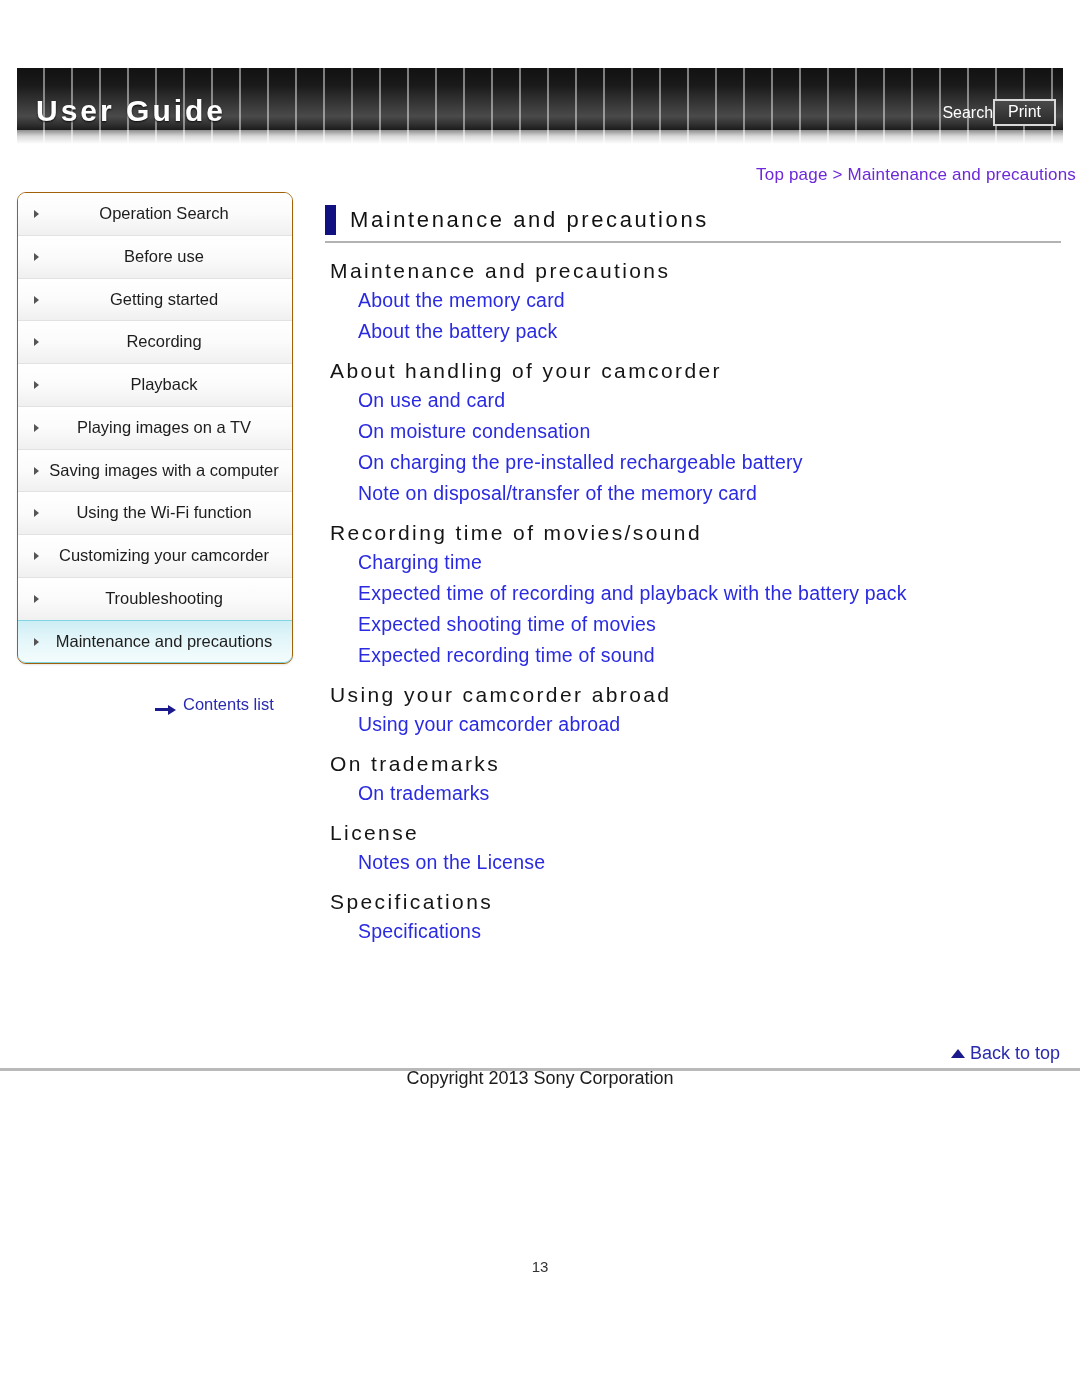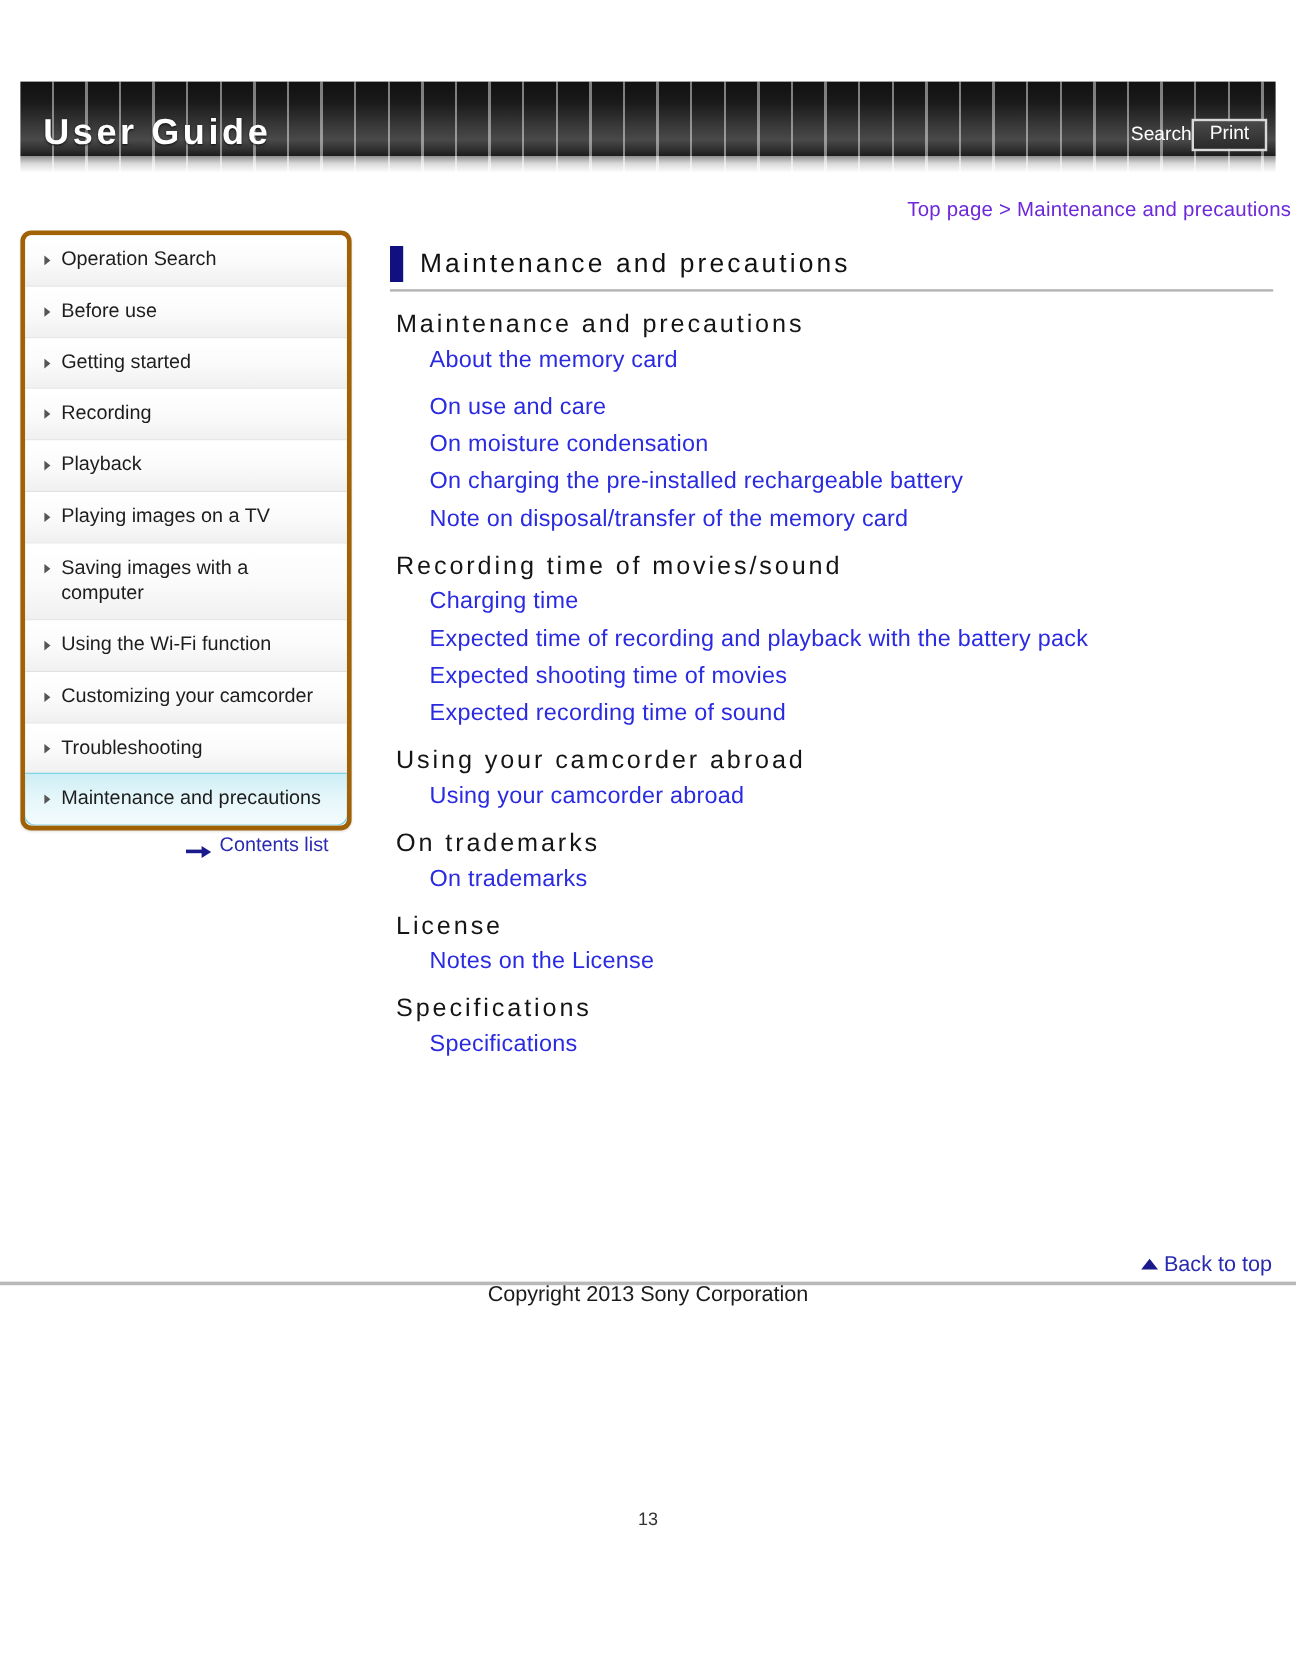--- a/index.html
+++ b/index.html
@@ -96,26 +96,27 @@
     color: #6d28d9;
     letter-spacing: 0.2px;
   }
 
   
   .sidebar {
     position: absolute;
     left: 17px;
     top: 192px;
     width: 276px;
-    border: 4px solid #a16207;
+    border: 1px solid #a16207;
     border-radius: 9px 9px 9px 9px;
     background: #ffffff;
     box-sizing: border-box;
     box-shadow: 0 1px 2px rgba(0,0,0,0.10);
     overflow: hidden;
+    text-align: center;
   }
   .nav-item {
     position: relative;
     display: block;
     padding: 10px 12px 10px 30px;
     font-size: 16.5px;
     color: #1d1d1d;
     border-bottom: 1px solid #e2e2e2;
     background: linear-gradient(to bottom, #ffffff 0%, #fbfbfb 50%, #f0f0f0 100%);
     line-height: 1.32;
@@ -294,23 +295,25 @@
 
 <div class="main">
   <div class="page-title-row">
     <div class="title-bar"></div>
     <div class="page-title">Maintenance and precautions</div>
   </div>
   <div id="sections">
       <div class="sec">
         <div class="sec-heading">Maintenance and precautions</div>
         <a class="sec-link">About the memory card</a>
-      </div>
-      <div class="sec">
-        <a class="sec-link">On use and care</a>
+        <a class="sec-link">About the battery pack</a>
+      </div>
+      <div class="sec">
+        <div class="sec-heading">About handling of your camcorder</div>
+        <a class="sec-link">On use and card</a>
         <a class="sec-link">On moisture condensation</a>
         <a class="sec-link">On charging the pre-installed rechargeable battery</a>
         <a class="sec-link">Note on disposal/transfer of the memory card</a>
       </div>
       <div class="sec">
         <div class="sec-heading">Recording time of movies/sound</div>
         <a class="sec-link">Charging time</a>
         <a class="sec-link">Expected time of recording and playback with the battery pack</a>
         <a class="sec-link">Expected shooting time of movies</a>
         <a class="sec-link">Expected recording time of sound</a>

